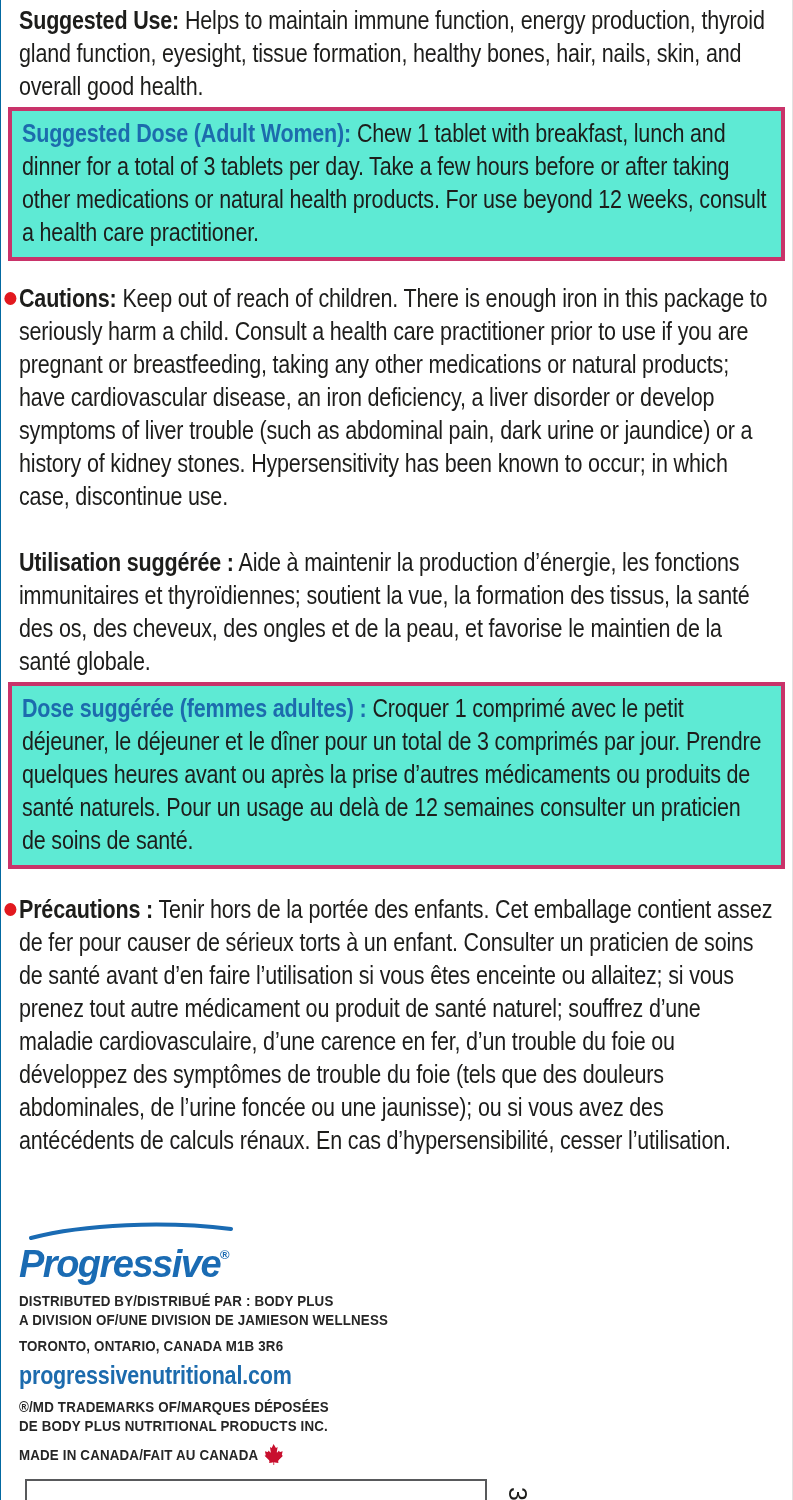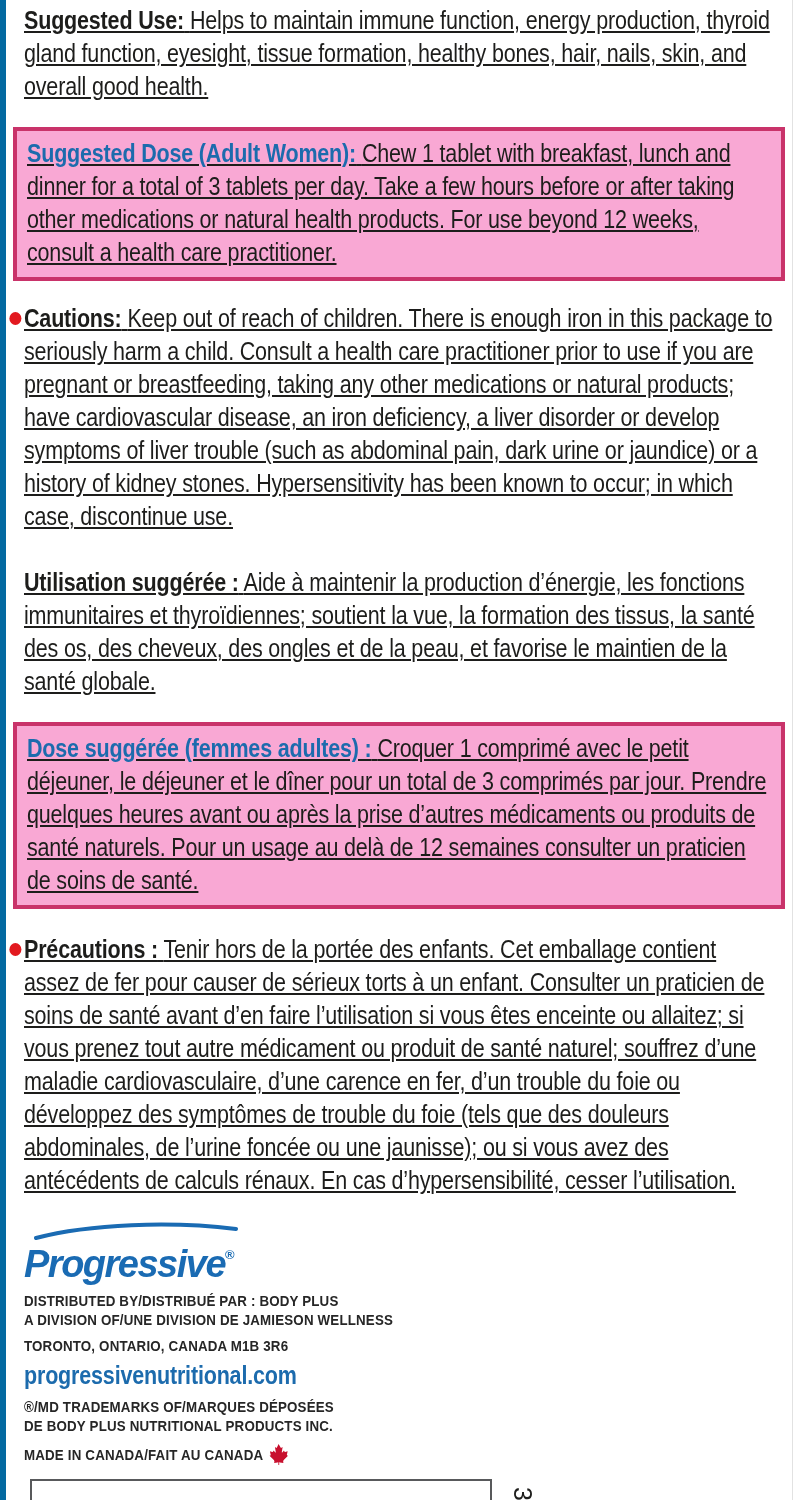--- a/index.html
+++ b/index.html
@@ -9,33 +9,33 @@
     --ink:#1d1d1b;
     --logo-blue:#1a6bb3;
     --barcode-border:#58595b;
   }
   *{margin:0;padding:0;box-sizing:border-box;}
   html,body{background:#ffffff;}
   body{font-family:"Liberation Sans",sans-serif;color:var(--ink);}
   .label{
     position:relative;width:793px;height:1500px;background:#fff;overflow:hidden;
     padding:4px 16px 0 18px;
-    border-left:6px solid #0369a1;border-right:1px solid #e2e2e2;text-decoration:underline;
+    border-left:1px solid #0369a1;border-right:1px solid #e2e2e2;
   }
   
   .cond{transform:scaleX(.86);transform-origin:left top;width:116%;}
   .cond-r{transform:scaleX(.85);transform-origin:right top;}
   .para{font-size:25px;line-height:33px;color:var(--ink);letter-spacing:-0.2px;}
   .lead{font-weight:700;}
   .lead.blue{color:var(--heading-blue);}
   .pinkbox{
     border:4px solid var(--box-border);
-    margin:24px -9px 0 -11px;
+    margin:4px -9px 0 -11px;
     padding:6px 10px 8px 10px;
-    background:#f9a8d4;
+    background:#5eead4;
   }
   .mt-cautions{margin-top:21px;}
   .mt-fr{margin-top:33px;}
   .mt-precautions{margin-top:24px;}
   .bulleted{position:relative;}
   .bullet{
     position:absolute;left:-17px;top:10px;width:14px;height:13px;
     border-radius:50%;background:var(--bullet-red);
   }
   

